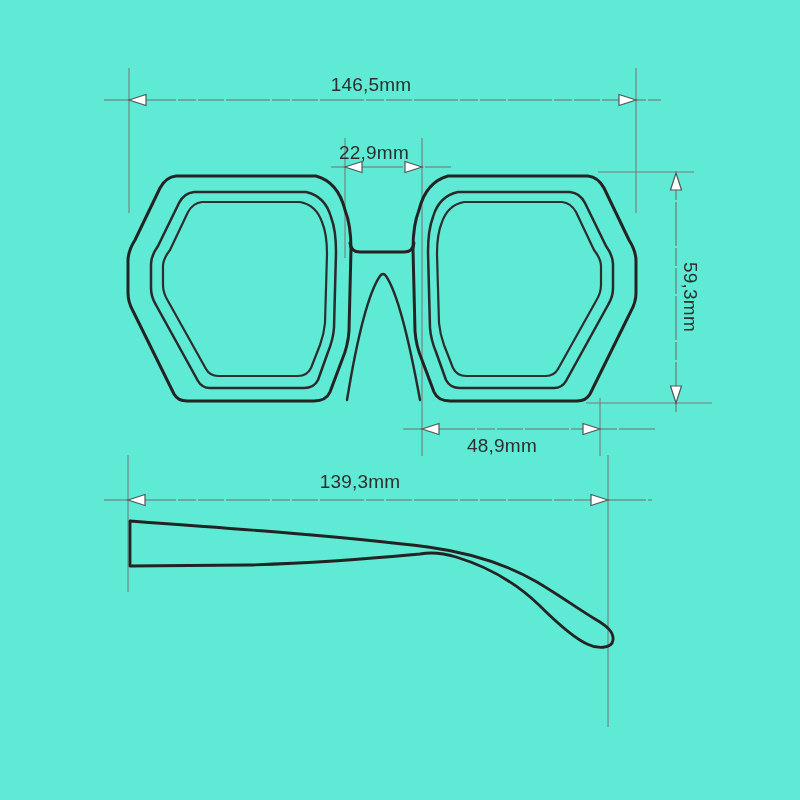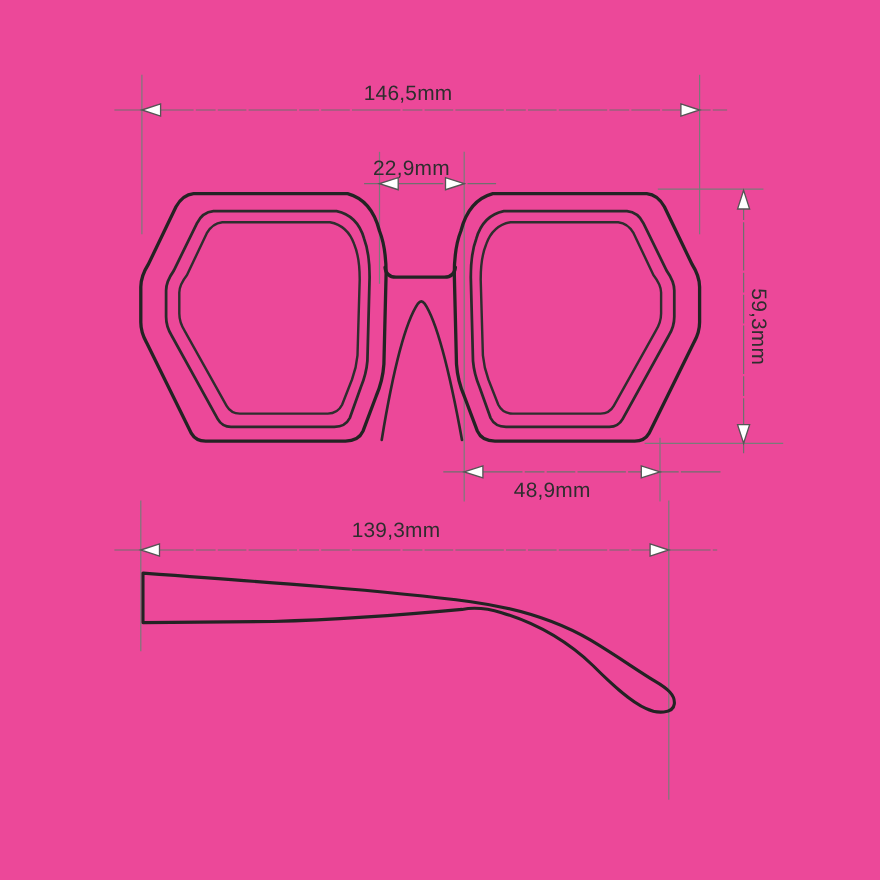--- a/index.html
+++ b/index.html
@@ -1,19 +1,19 @@
 <!DOCTYPE html>
 <html><head>
 <meta charset="utf-8">
 <style>
   html,body{margin:0;padding:0;background:#ffffff;}
   .canvas{
     position:relative;
     width:800px;height:800px;
-    background:#ec4899;
+    background:#5eead4;
     font-family:"Liberation Sans", sans-serif;
     overflow:hidden;
   }
   svg{display:block;}
   .dim-label{
     font-family:"Liberation Sans", sans-serif;
     font-size:19px;
     fill:#2e2e2e;
     letter-spacing:0.2px;
   }

